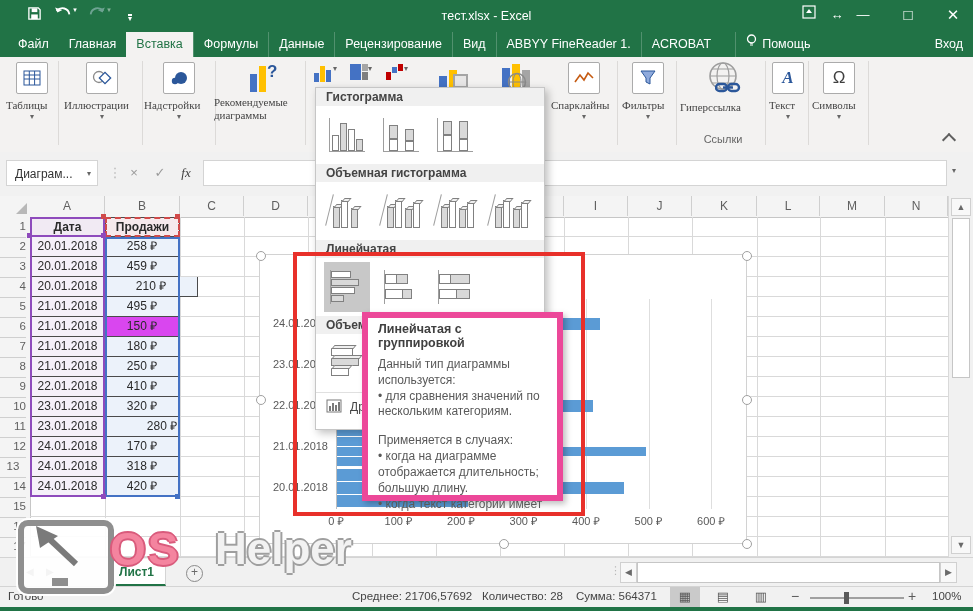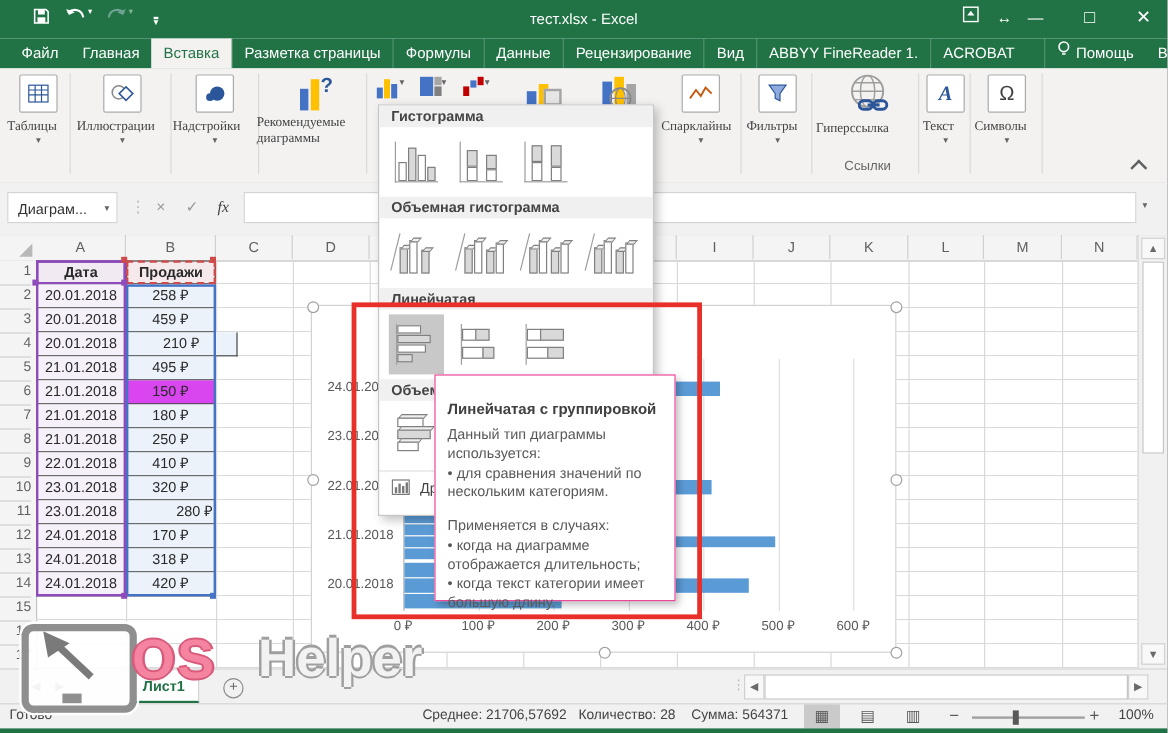--- a/index.html
+++ b/index.html
@@ -55,22 +55,22 @@
   #chartmenu{left:315px;top:87px;width:228px;height:341px;background:#fff;border:1px solid #c6c6c6;
              box-shadow:3px 3px 8px rgba(0,0,0,.25);z-index:20;}
   .msec-h{height:18px;line-height:18px;background:#f0f0f0;color:#444;font-size:12px;font-weight:bold;padding-left:10px;}
   .mrow{display:flex;gap:8px;padding:4px 0 4px 8px;}
   .mcell{width:46px;height:50px;display:flex;align-items:center;justify-content:center;}
   .mcell.sel{background:#c8c8c8;}
   .micon{position:relative;width:40px;height:38px;}
   .mfooter{border-top:1px solid #e0e0e0;height:28px;display:flex;align-items:center;gap:8px;padding-left:10px;
            font-size:12px;color:#444;}
   
-  #tooltip{left:362px;top:312px;width:201px;height:189px;background:#fff;border:1px solid #ec4899;
-           box-shadow:3px 3px 6px rgba(0,0,0,.25);z-index:30;padding:21px 10px;box-sizing:border-box;}
+  #tooltip{left:362px;top:312px;width:201px;height:189px;background:#fff;border:6px solid #ec4899;
+           box-shadow:3px 3px 6px rgba(0,0,0,.25);z-index:30;padding:4px 10px;box-sizing:border-box;}
   #tooltip .tt-title{font-size:12.5px;font-weight:bold;color:#404040;margin-bottom:7px;}
   #tooltip .tt-line{font-size:12px;color:#595959;line-height:1.32;}
   #tooltip .tt-gap{height:13px;}
   
   #redrect{left:293px;top:252px;width:284px;height:256px;border:4px solid #e8302a;z-index:40;pointer-events:none;}
   
   #sheettabs{left:0;top:557px;width:973px;height:29px;background:#f1f1f1;border-top:1px solid #d4d4d4;}
   #tab-sheet1{left:108px;top:1px;width:58px;height:27px;background:#fff;border-right:1px solid #d4d4d4;
       color:#217346;font-weight:bold;font-size:12px;text-align:center;line-height:26px;border-bottom:2px solid #217346;box-sizing:border-box;}
   .navarr{top:8px;color:#8a8a8a;font-size:10px;}
@@ -130,21 +130,20 @@
     <div class="abs winctl" style="left:820px;">↔</div>
     <div class="abs winctl" style="left:846px;">—</div>
     <div class="abs winctl" style="left:891px;font-size:15px;">□</div>
     <div class="abs winctl" style="left:936px;font-size:15px;">✕</div>
   </div>
 
   <div class="abs" id="tabrow">
       <div class="rtab first"><span>Файл</span></div>
       <div class="rtab nosep"><span>Главная</span></div>
       <div class="rtab active"><span>Вставка</span></div>
-      <div class="rtab"><span>Разметка страницы</span></div>
       <div class="rtab"><span>Формулы</span></div>
       <div class="rtab"><span>Данные</span></div>
       <div class="rtab"><span>Рецензирование</span></div>
       <div class="rtab"><span>Вид</span></div>
       <div class="rtab"><span>ABBYY FineReader 1.</span></div>
       <div class="rtab"><span>ACROBAT</span></div>
       <div class="rtab" style="margin-left: 14px;"><span class="bulb"><svg width="11" height="14" viewBox="0 0 11 14">
             <circle cx="5.5" cy="5" r="4" fill="none" stroke="#fff" stroke-width="1.3"></circle>
             <path d="M4 9 h3 M4 11 h3" stroke="#fff" stroke-width="1.2"></path>
           </svg></span><span>Помощь</span></div>
@@ -337,21 +336,21 @@
       <div class="rowhead" style="top: 40px;">3</div>
       <div class="rowhead" style="top: 60px;">4</div>
       <div class="rowhead" style="top: 80px;">5</div>
       <div class="rowhead" style="top: 100px;">6</div>
       <div class="rowhead" style="top: 120px;">7</div>
       <div class="rowhead" style="top: 140px;">8</div>
       <div class="rowhead" style="top: 160px;">9</div>
       <div class="rowhead" style="top: 180px;">10</div>
       <div class="rowhead" style="top: 200px;">11</div>
       <div class="rowhead" style="top: 220px;">12</div>
-      <div class="rowhead" style="top: 240px;">13</div>
+      <div class="rowhead" style="top: 240px; text-align: center;">13</div>
       <div class="rowhead" style="top: 260px;">14</div>
       <div class="rowhead" style="top: 280px;">15</div>
       <div class="rowhead" style="top: 300px;">16</div>
       <div class="rowhead" style="top: 320px;">17</div>
     </div>
   <div class="abs" id="grid">
       <div class="vline" style="left: 75px;"></div>
       <div class="vline" style="left: 150px;"></div>
       <div class="vline" style="left: 214px;"></div>
       <div class="vline" style="left: 278px;"></div>
@@ -622,22 +621,22 @@
     <div class="tt-title">Линейчатая с группировкой</div>
     <div id="tt-body">
         <div class="tt-line">Данный тип диаграммы</div>
         <div class="tt-line">используется:</div>
         <div class="tt-line">• для сравнения значений по</div>
         <div class="tt-line">нескольким категориям.</div>
         <div class="tt-gap"></div>
         <div class="tt-line">Применяется в случаях:</div>
         <div class="tt-line">• когда на диаграмме</div>
         <div class="tt-line">отображается длительность;</div>
+        <div class="tt-line">большую длину.</div>
         <div class="tt-line">• когда текст категории имеет</div>
-        <div class="tt-line">большую длину.</div>
       </div>
   </div>
 
   <div class="abs" id="redrect"></div>
 
   <div class="abs" id="sheettabs">
     <div class="abs navarr" style="left:26px;">◀</div>
     <div class="abs navarr" style="left:46px;">▶</div>
     <div class="abs" id="tab-sheet1">Лист1</div>
     <div class="abs" id="addsheet">+</div>

